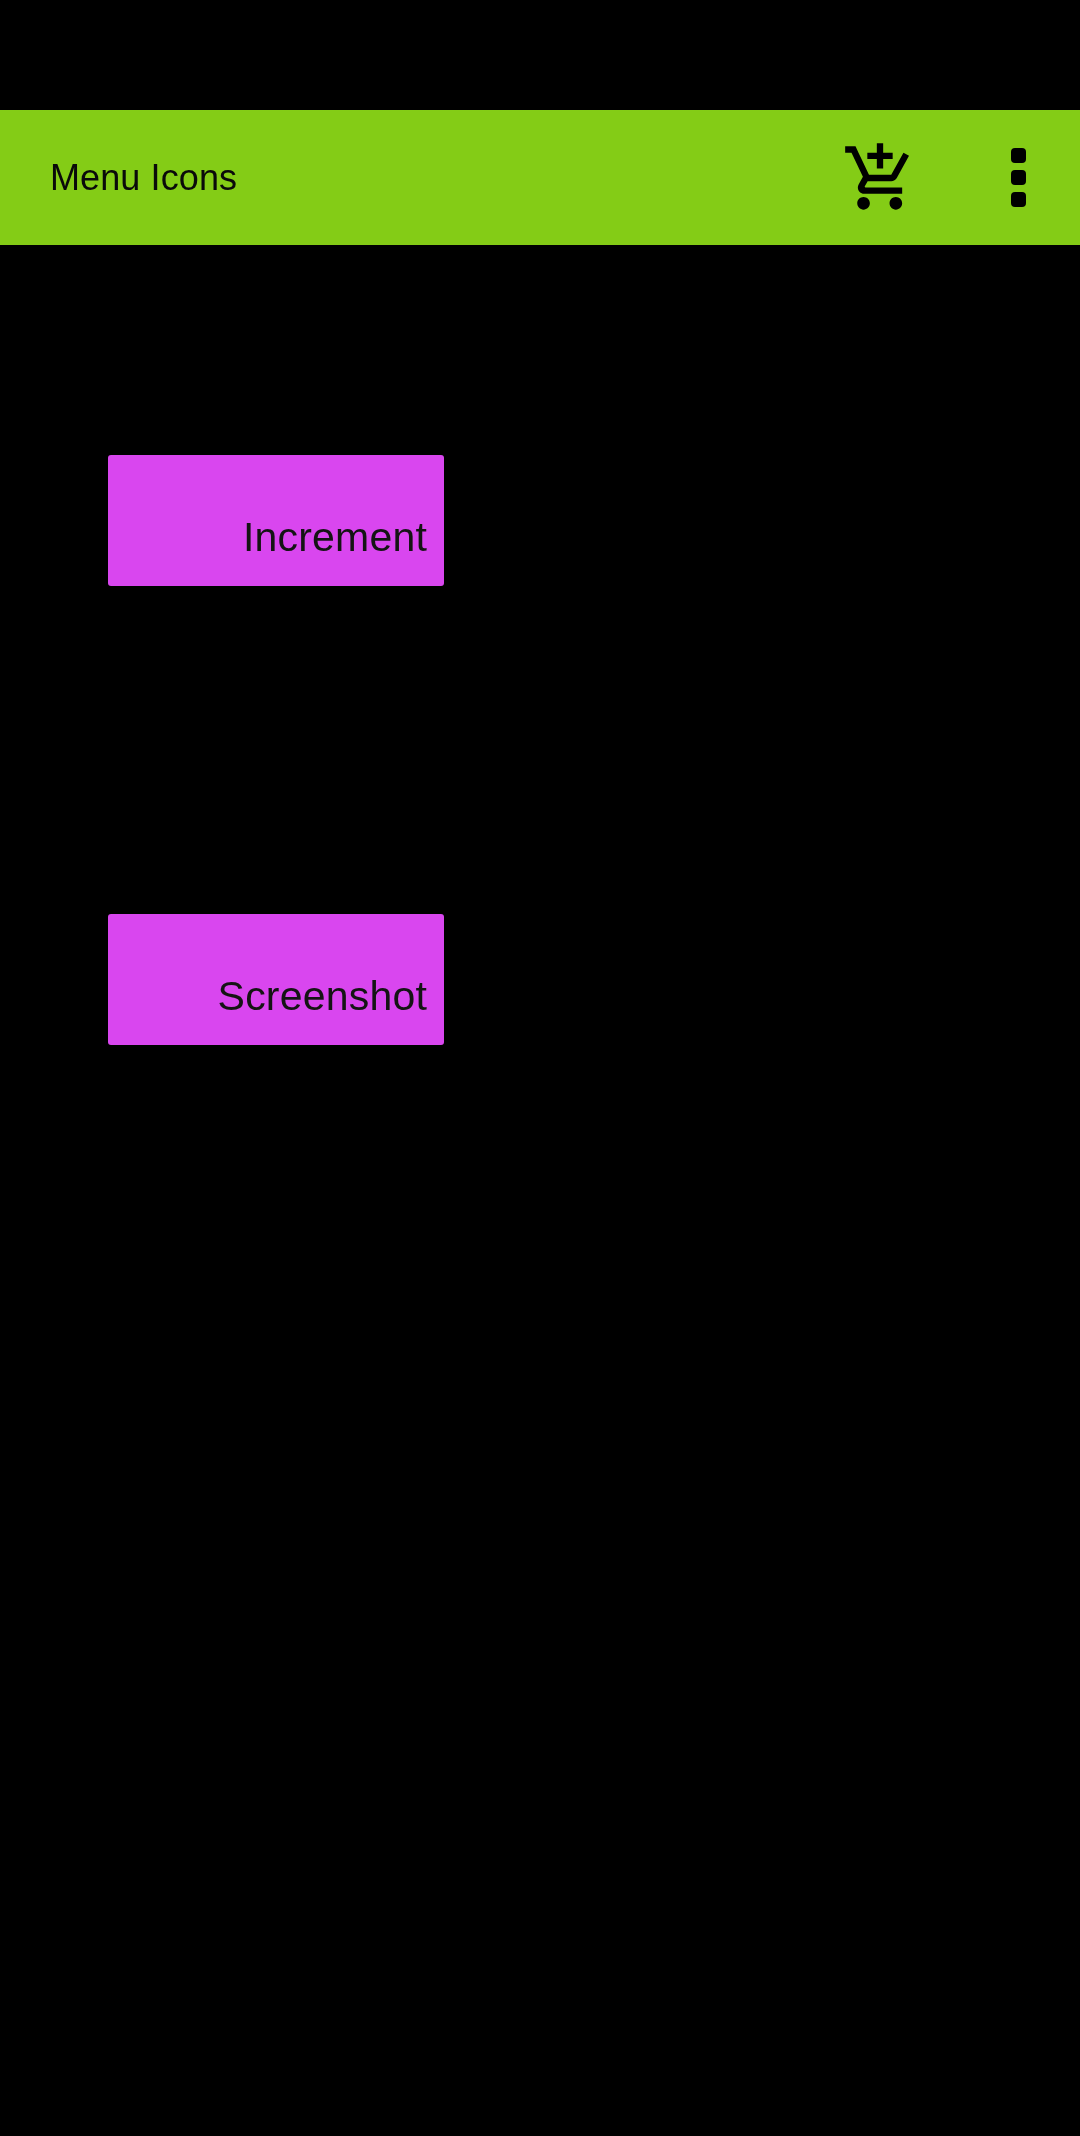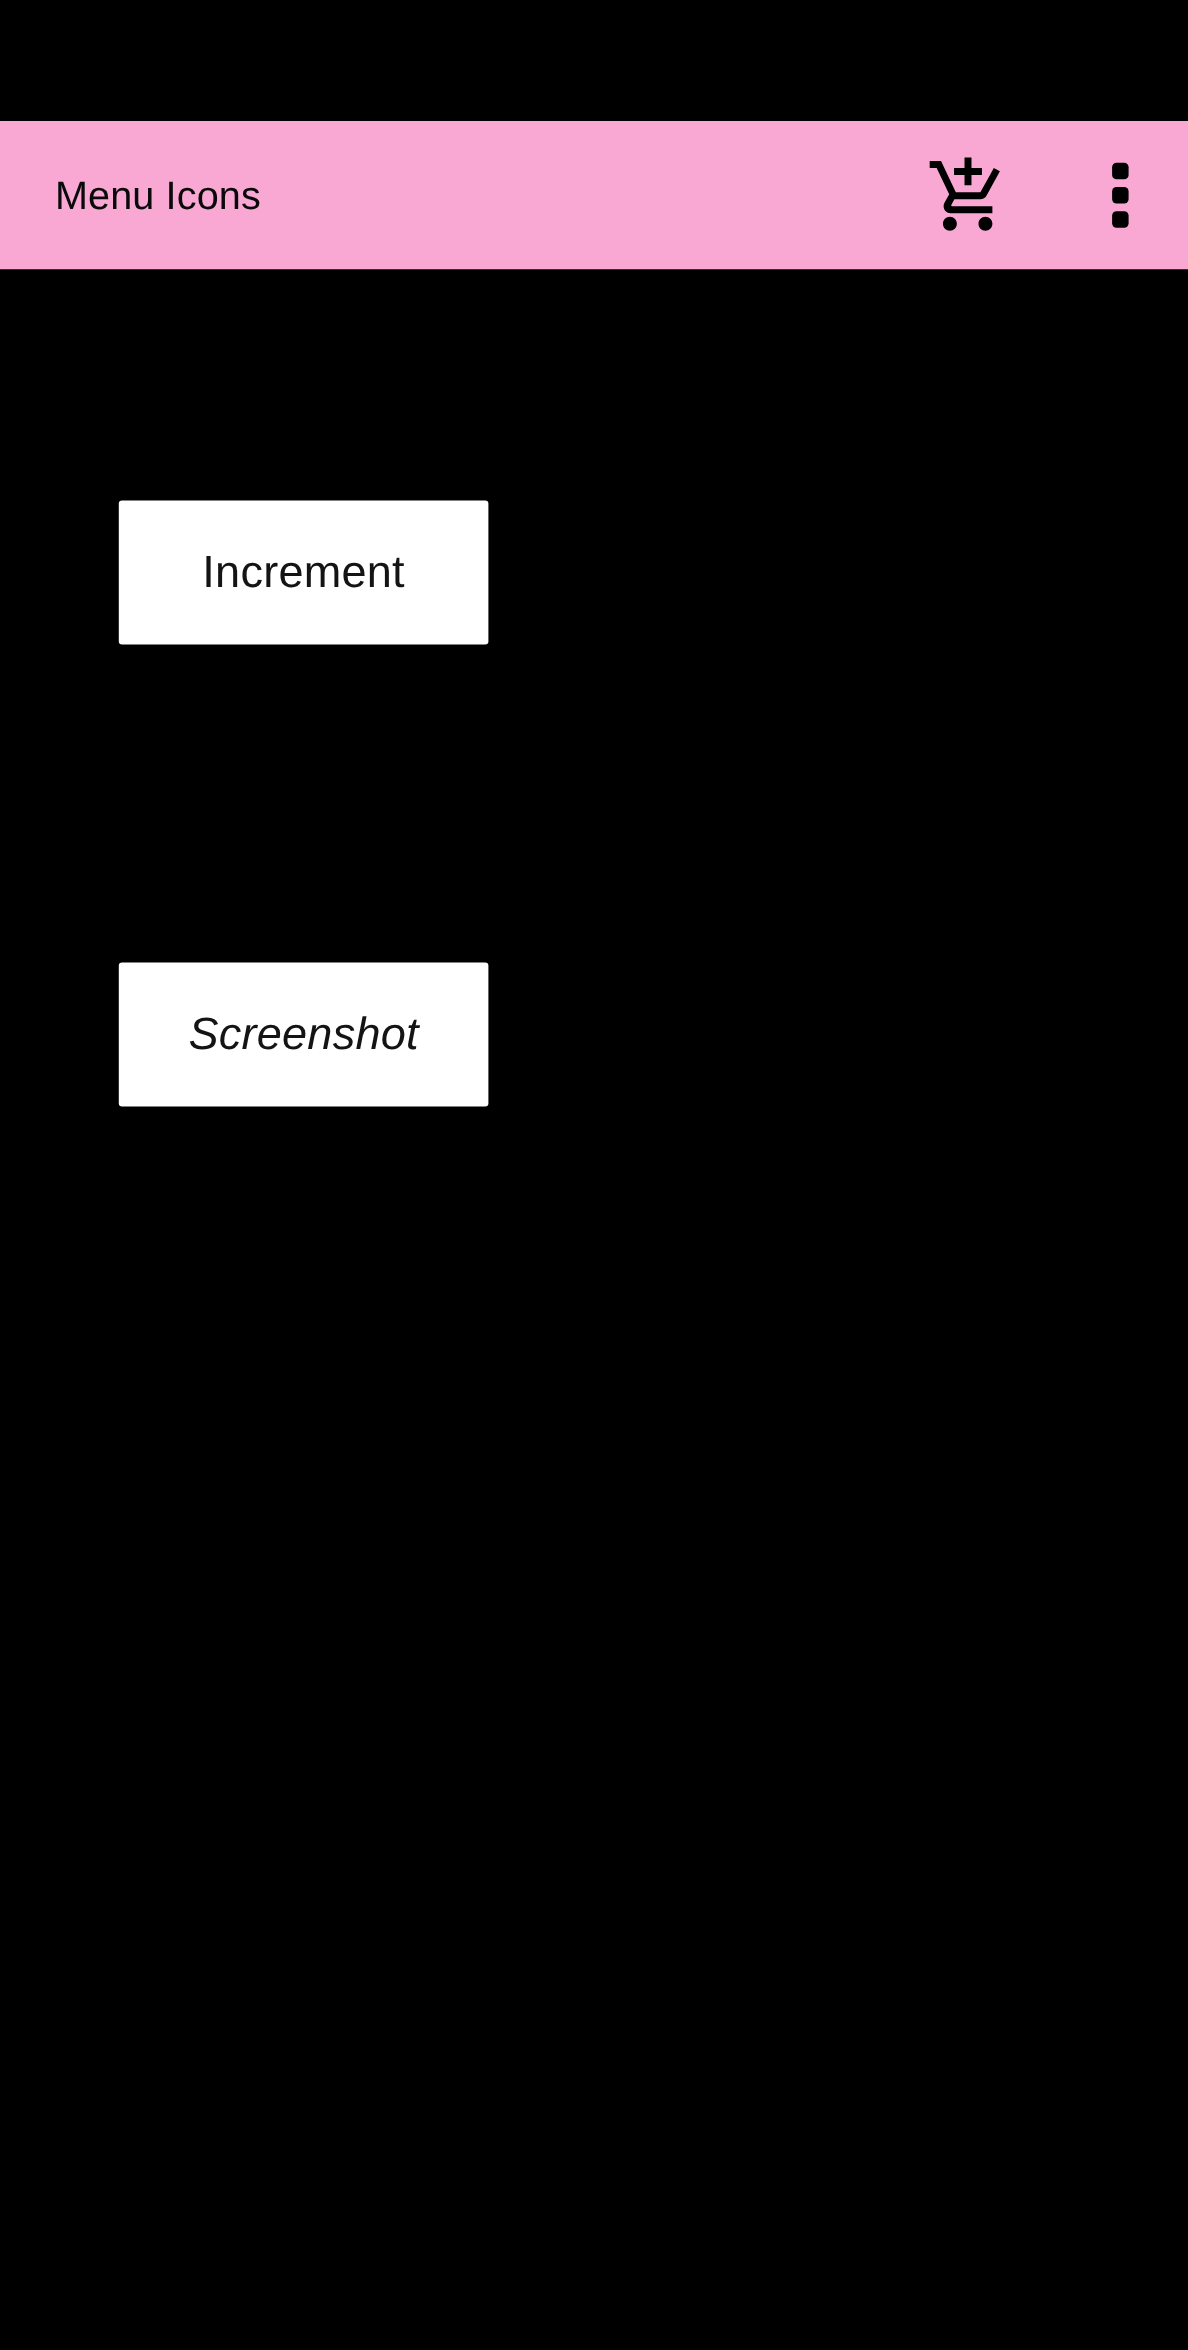--- a/index.html
+++ b/index.html
@@ -26,21 +26,21 @@
     background: #000000;
   }
 
   
   .app-bar {
     position: absolute;
     left: 0;
     top: 110px;
     width: 1080px;
     height: 135px;
-    background: #f9a8d4;
+    background: #84cc16;
     display: flex;
     align-items: center;
   }
   .app-bar-title {
     position: absolute;
     left: 50px;
     top: 50%;
     transform: translateY(-50%);
     font-size: 36px;
     font-weight: 500;
@@ -94,38 +94,38 @@
     top: 245px;
     width: 1080px;
     bottom: 0;
     background: #000000;
   }
   .btn {
     position: absolute;
     left: 108px;
     width: 336px;
     height: 131px;
-    background: #ffffff;
+    background: #d946ef;
     border: 0;
     border-radius: 3px;
     color: #141414;
     font-family: "Liberation Sans", sans-serif;
     font-size: 41px;
     font-weight: 400;
     letter-spacing: 0.2px;
-    text-align: center;
+    text-align: right;
     line-height: 131px;
-    padding: 0;
+    padding: 17px;
     cursor: pointer;
     overflow: hidden;
     white-space: nowrap;
   }
   .btn-increment  { top: 210px; }
   .btn-clear      { top: 432px; }
-  .btn-screenshot { top: 630px; font-style: italic; }
+  .btn-screenshot { top: 669px; }
 </style>
 </head>
 <body>
 
 <div class="status-bar"></div>
 
 <div class="app-bar">
 
   <div class="app-bar-title">Menu Icons</div>
 

